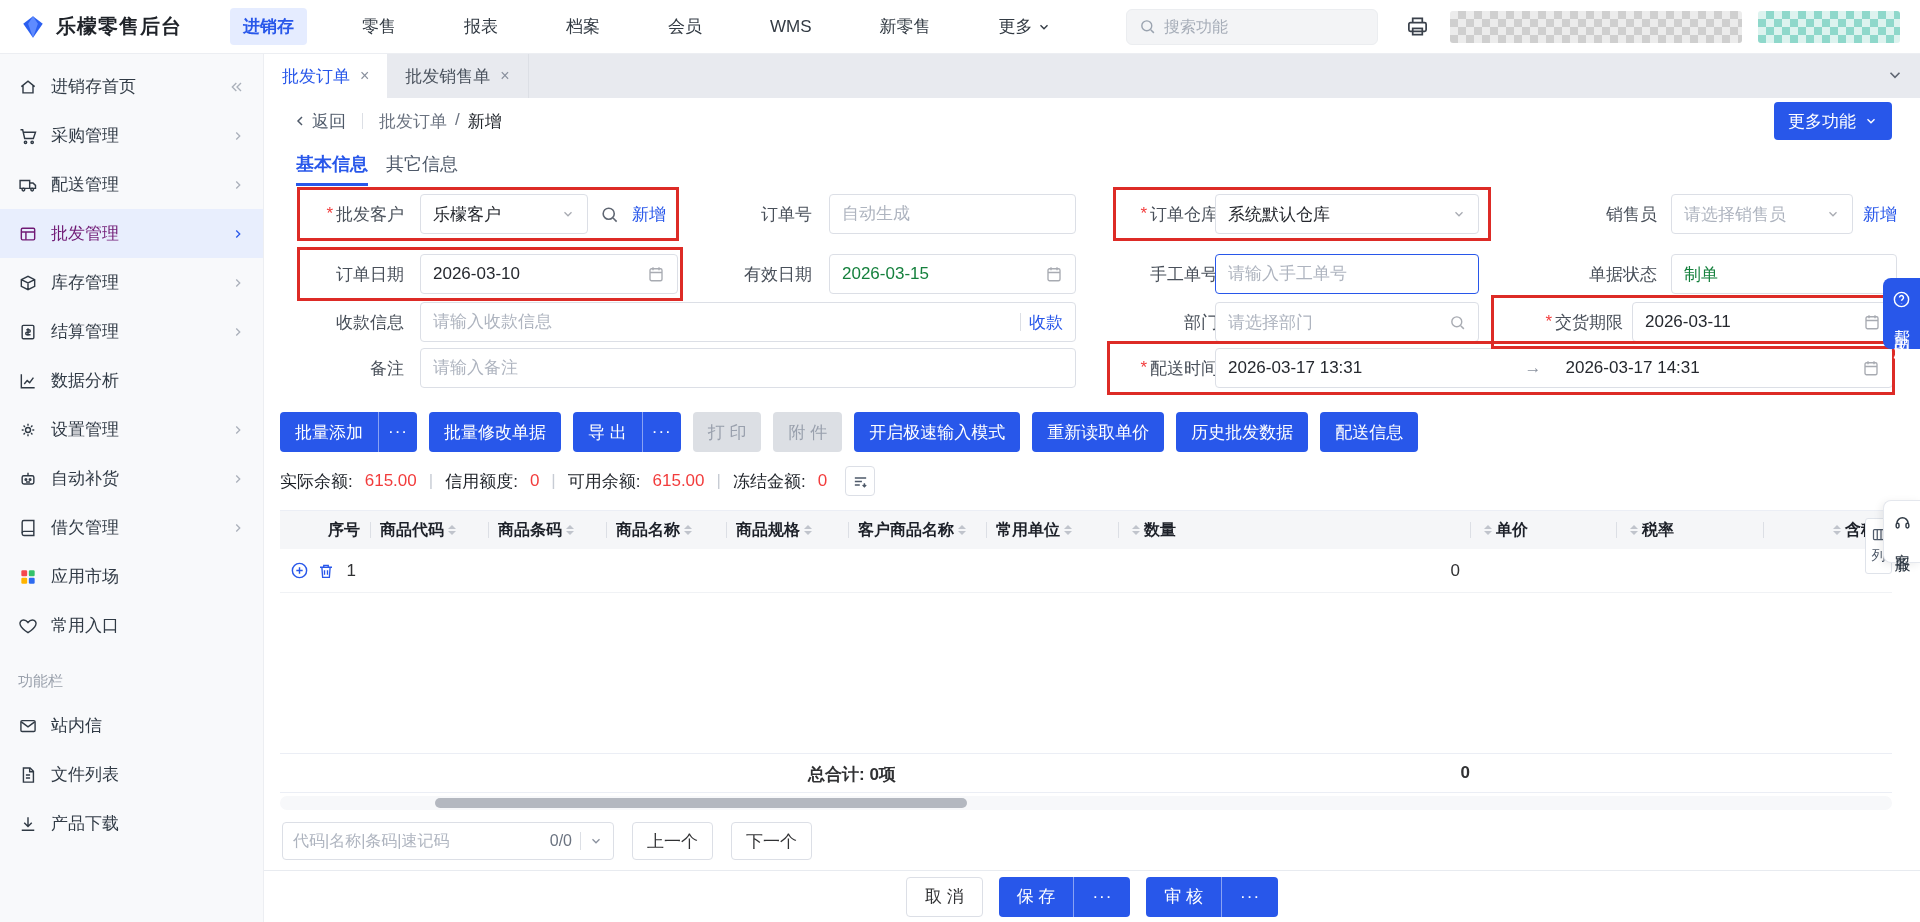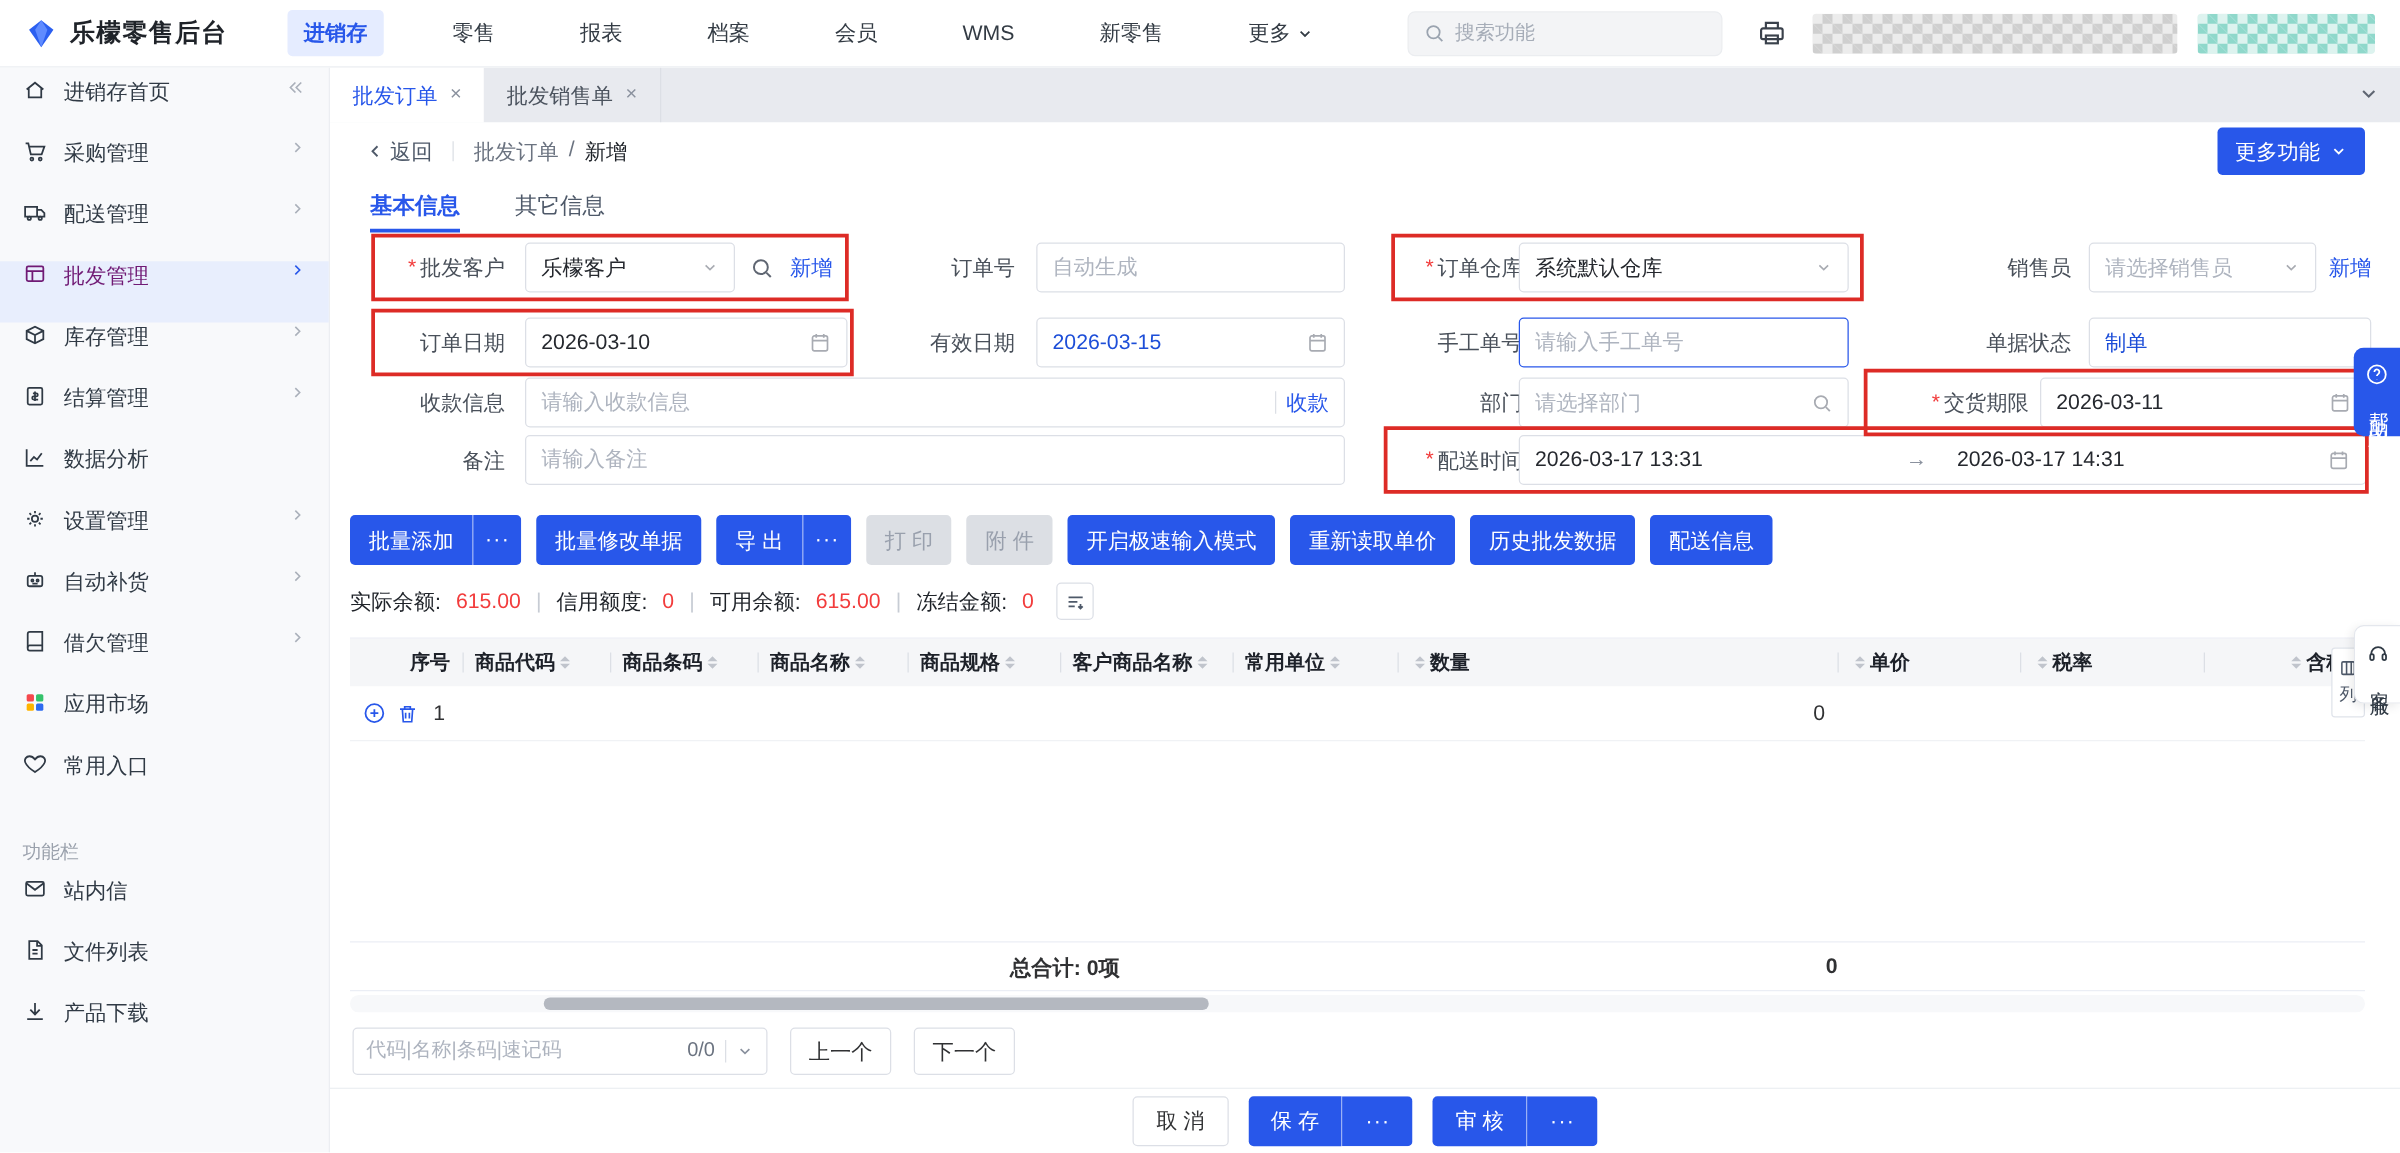--- a/index.html
+++ b/index.html
@@ -33,21 +33,21 @@
     background-image:linear-gradient(45deg,#8fd8cb 25%,transparent 25%,transparent 75%,#8fd8cb 75%),
       linear-gradient(45deg,#8fd8cb 25%,transparent 25%,transparent 75%,#8fd8cb 75%);
     background-size:16px 16px; background-position:0 0,8px 8px; }
 
   
   .frame { display:flex; height:868px; }
 
   
   .sidebar { width:264px; flex:none; background:#f8f9fb; border-right:1px solid #eceef2;
     padding-top:8px; display:flex; flex-direction:column; }
-  .side-item { height:49px; display:flex; align-items:flex-start; gap:13px; padding:0 18px;
+  .side-item { height:49px; display:flex; align-items:center; gap:13px; padding:0 18px;
     font-size:17px; color:#303a45; cursor:pointer; }
   .side-item .chev { margin-left:auto; color:#aab0ba; }
   .side-item.active { background:#e8eefd; color:#701a75; }
   .side-item.active .chev { color:#2857ea; }
   .func-label { padding:22px 18px 10px; font-size:15px; color:#9aa1ac; }
 
   
   .main { flex:1; display:flex; flex-direction:column; min-width:0; }
   .tabstrip { height:44px; background:#e8eaef; display:flex; align-items:stretch; position:relative; }
   .wtab { display:flex; align-items:center; gap:10px; padding:0 18px; font-size:17px; cursor:pointer; }
@@ -63,37 +63,37 @@
   .crumb-div { width:1px; height:16px; background:#dcdfe5; margin:0 16px; }
   .crumb { font-size:17px; color:#6b7380; display:flex; gap:8px; }
   .crumb .cur { color:#1f2329; }
   .btn { border:none; border-radius:4px; font-size:17px; font-family:inherit; cursor:pointer;
     display:inline-flex; align-items:center; justify-content:center; }
   .btn.primary { background:#2857ea; color:#fff; }
   .btn.plain { background:#fff; color:#303133; border:1px solid #dcdfe6; }
   .btn.disabled { background:#dcdfe4; color:#99a0ad; cursor:default; }
   .more-funcs { margin-left:auto; height:38px; padding:0 14px; gap:8px; }
 
-  .form-tabs { height:42px; display:flex; gap:44px; padding-left:16px; align-items:center; }
+  .form-tabs { height:42px; display:flex; gap:18px; padding-left:16px; align-items:center; }
   .ftab { font-size:18px; color:#4e5969; height:100%; display:flex; align-items:center; cursor:pointer;
     border-bottom:3px solid transparent; }
   .ftab.active { color:#2857ea; font-weight:bold; border-bottom-color:#2857ea; }
 
   .form { position:relative; height:216px; }
   .flabel { position:absolute; height:40px; display:flex; align-items:center; justify-content:flex-end;
     font-size:17px; color:#49505a; white-space:nowrap; }
   .req { color:#f23c3c; margin-right:3px; }
   .field { position:absolute; height:40px; border:1px solid #dcdfe6; border-radius:4px; background:#fff;
     display:flex; align-items:center; padding:0 12px; font-size:17px; color:#25282e; gap:8px; }
   .field.focus { border-color:#2857ea; }
   .field input { border:none; outline:none; width:100%; font-size:17px; font-family:inherit; color:#25282e; background:transparent; }
   .field input::placeholder { color:#aeb4bf; }
   .field .ph { color:#aeb4bf; flex:1; white-space:nowrap; overflow:hidden; }
   .field .val { flex:1; white-space:nowrap; }
-  .field .val.dim { color:#1d4ed8; }
+  .field .val.dim { color:#15803d; }
   .field .suffix-ic { color:#a8abb2; margin-left:auto; }
   .inline-ic { position:absolute; height:40px; display:flex; align-items:center; color:#5f6672; cursor:pointer; }
   .add-link { position:absolute; height:40px; display:flex; align-items:center; font-size:17px;
     color:#2857ea; cursor:pointer; white-space:nowrap; }
   .mini-link { color:#2857ea; cursor:pointer; white-space:nowrap; }
   .vdiv { width:1px; height:18px; background:#dcdfe5; }
   .hl-box { position:absolute; border:3px solid #dd2b26; pointer-events:none; z-index:4; }
 
   .toolbar { margin-top:10px; display:flex; gap:12px; align-items:center; }
   .toolbar .btn { height:40px; padding:0 15px; white-space:nowrap; }

